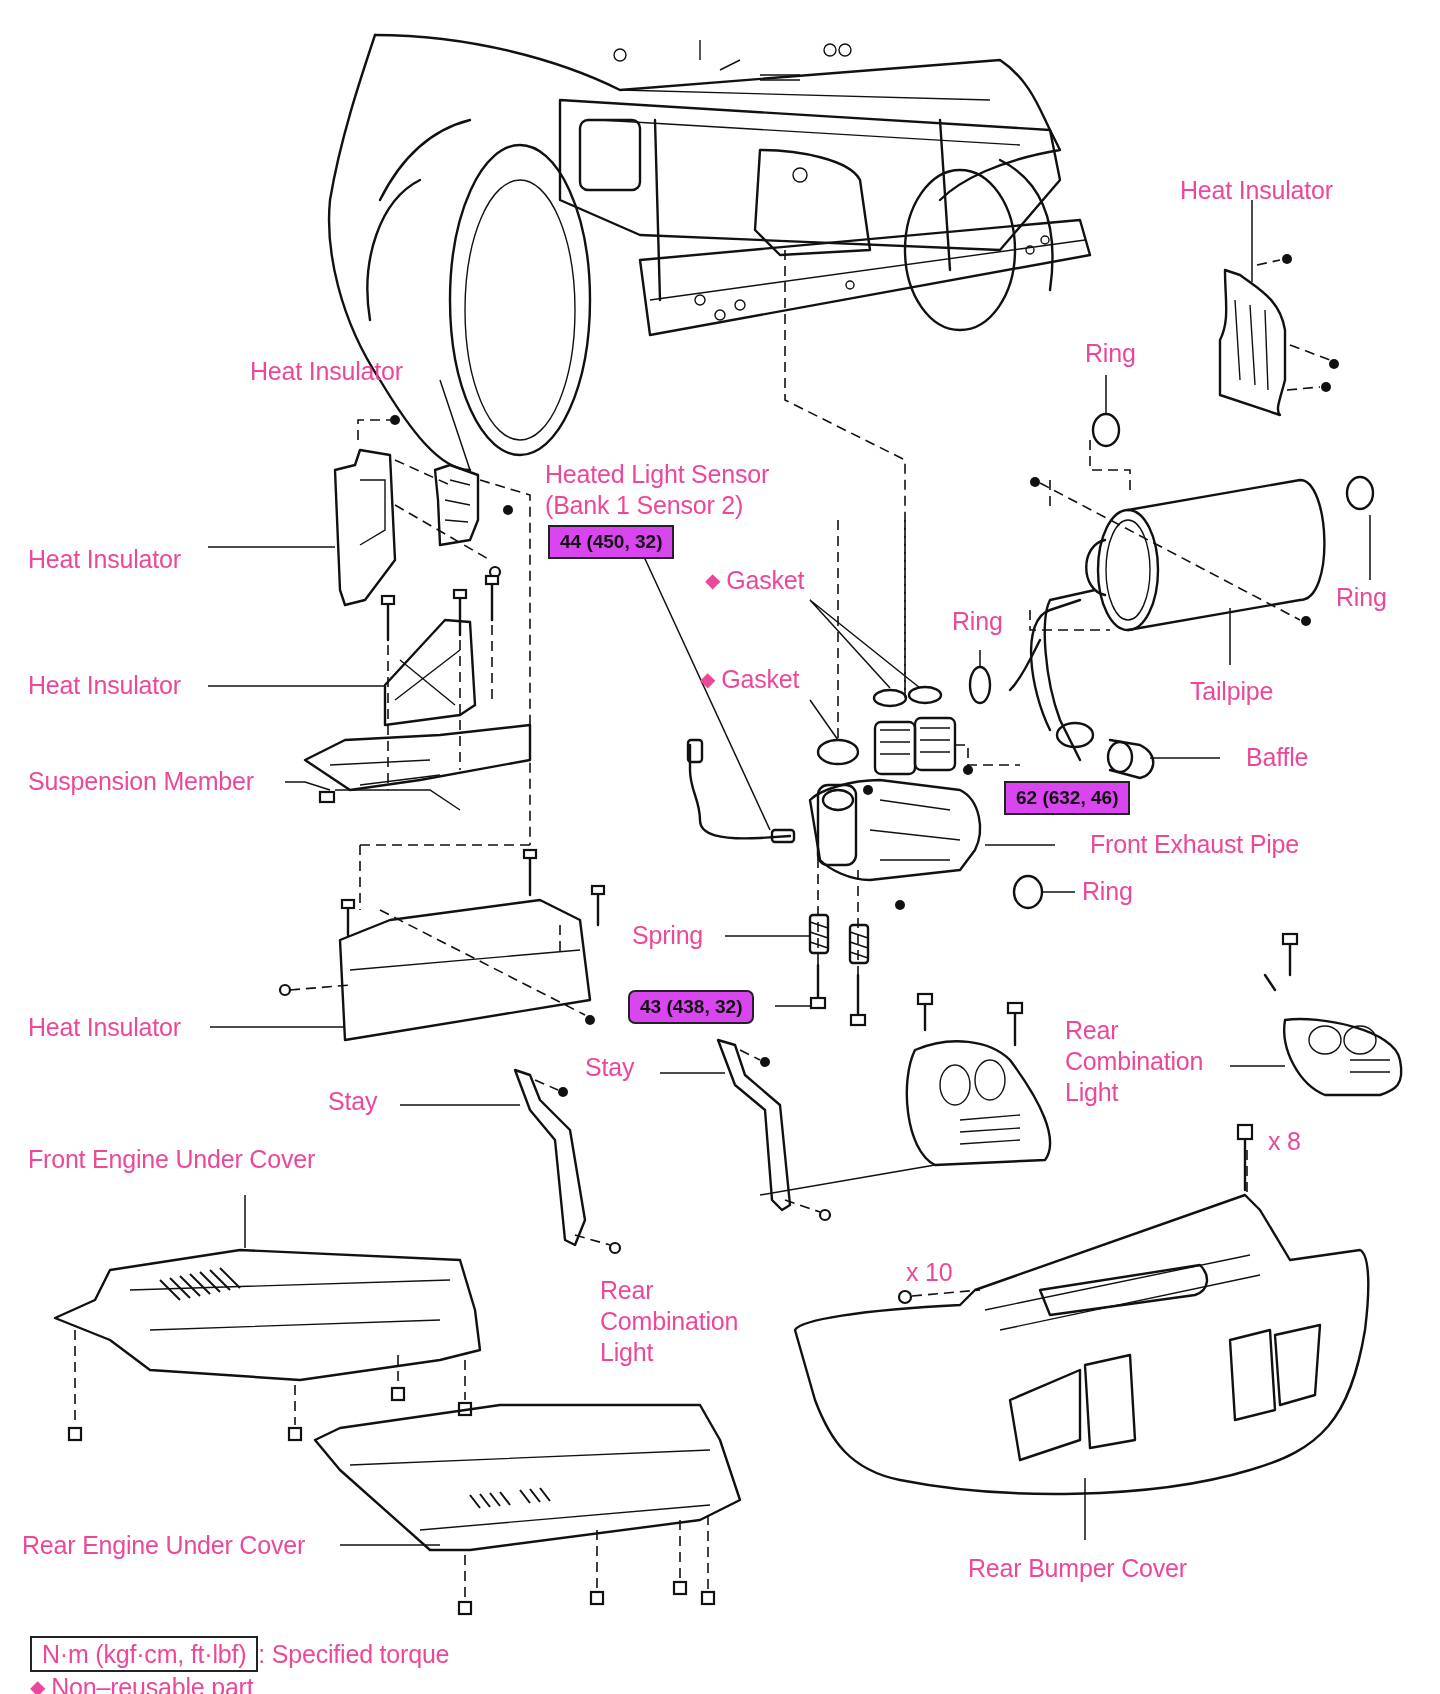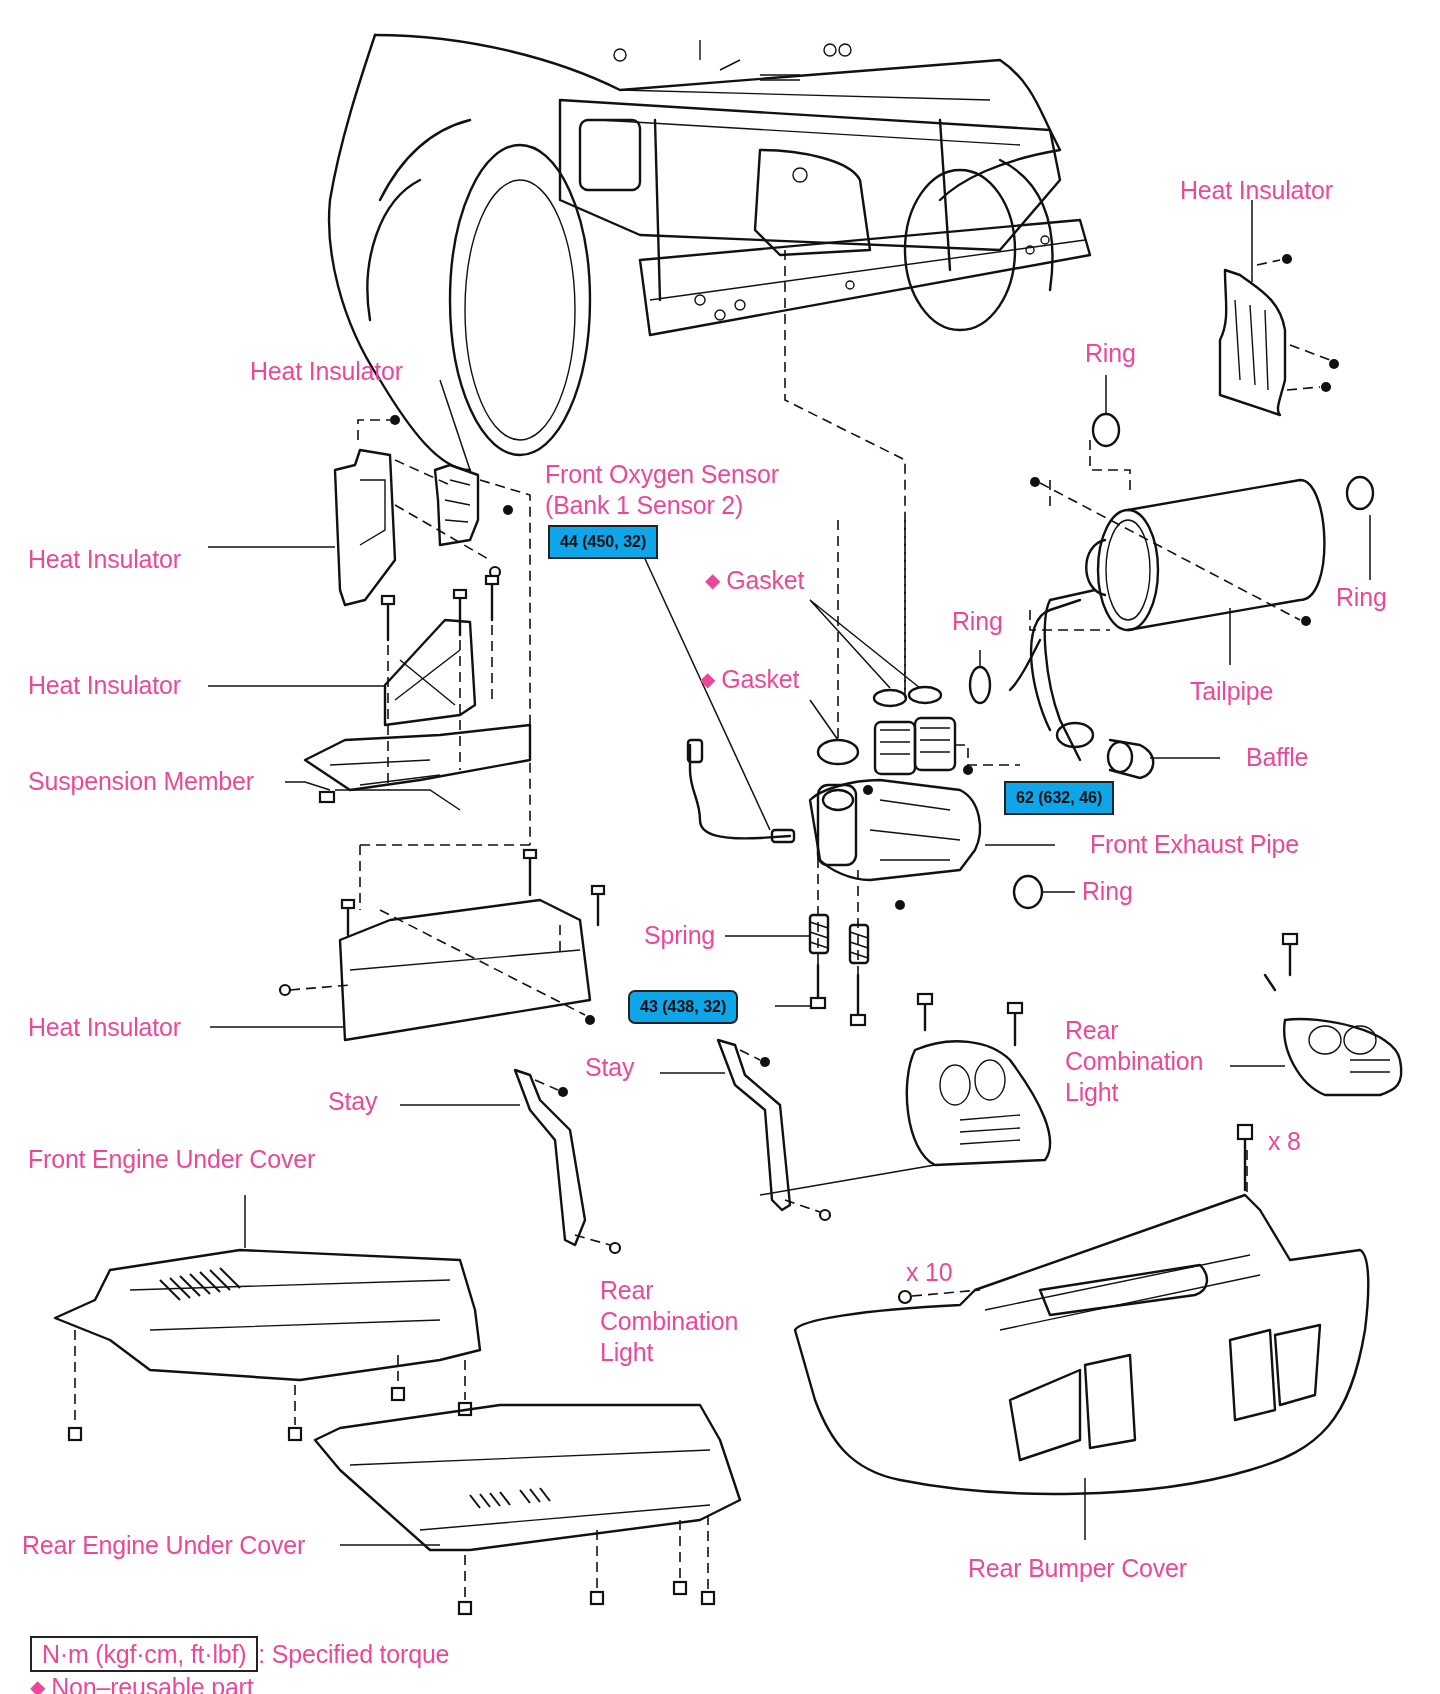--- a/index.html
+++ b/index.html
@@ -1,19 +1,19 @@
 <!DOCTYPE html>
 <html><head>
 <meta charset="utf-8">
 <style>
   html,body{margin:0;padding:0;background:#fff;}
   body{width:1440px;height:1694px;position:relative;overflow:hidden;font-family:"Liberation Sans",sans-serif;color:#111;}
   #art{position:absolute;left:0;top:0;width:1440px;height:1694px;}
   .lbl{position:absolute;font-size:25px;line-height:31px;white-space:nowrap;color:#ec4899;letter-spacing:-0.2px;}
-  .torque{position:absolute;border:2px solid #222;background:#0ea5e9;font-weight:bold;font-size:16px;line-height:24px;padding:3px 10px;white-space:nowrap;}
+  .torque{position:absolute;border:2px solid #222;background:#d946ef;font-weight:bold;font-size:19px;line-height:24px;padding:3px 10px;white-space:nowrap;}
   .legend-box{display:inline-block;border:2px solid #222;padding:1px 10px;font-size:25px;line-height:30px;}
   .diamond{display:inline-block;font-size:20px;margin-right:6px;vertical-align:2px;}
   svg .o{fill:none;stroke:#111;stroke-width:2.4;stroke-linejoin:round;stroke-linecap:round;}
   svg .t{fill:none;stroke:#111;stroke-width:1.4;}
   svg .l{fill:none;stroke:#111;stroke-width:1.5;}
   svg .d{fill:none;stroke:#111;stroke-width:1.6;stroke-dasharray:10 6;}
   svg .f{fill:#111;}
   svg .w{fill:#fff;stroke:#111;stroke-width:2.2;}
   svg .hatch{fill:none;stroke:#111;stroke-width:2;}
 </style>
@@ -283,37 +283,37 @@
   </g>
 </svg>
 
 <div class="lbl" style="left:1180px;top:175px;">Heat Insulator</div>
 <div class="lbl" style="left:250px;top:356px;">Heat Insulator</div>
 <div class="lbl" style="left:28px;top:544px;">Heat Insulator</div>
 <div class="lbl" style="left:28px;top:670px;">Heat Insulator</div>
 <div class="lbl" style="left:28px;top:766px;">Suspension Member</div>
 <div class="lbl" style="left:28px;top:1012px;">Heat Insulator</div>
 
-<div class="lbl" style="left:545px;top:459px;">Front Oxygen Sensor</div>
+<div class="lbl" style="left:545px;top:459px;">Heated Light Sensor</div>
 <div class="lbl" style="left:545px;top:490px;">(Bank 1 Sensor 2)</div>
 <div class="torque" style="left:548px;top:525px;">44 (450, 32)</div>
 
 <div class="lbl" style="left:705px;top:565px;"><span class="diamond">◆</span><span>Gasket</span></div>
 <div class="lbl" style="left:700px;top:664px;"><span class="diamond">◆</span><span>Gasket</span></div>
 
 <div class="lbl" style="left:1085px;top:338px;">Ring</div>
 <div class="lbl" style="left:1336px;top:582px;">Ring</div>
 <div class="lbl" style="left:952px;top:606px;">Ring</div>
 <div class="lbl" style="left:1082px;top:876px;">Ring</div>
 <div class="lbl" style="left:1190px;top:676px;">Tailpipe</div>
 <div class="lbl" style="left:1246px;top:742px;">Baffle</div>
 <div class="torque" style="left:1004px;top:781px;">62 (632, 46)</div>
 <div class="lbl" style="left:1062px;top:829px;margin-left:28px;">Front Exhaust Pipe</div>
 
-<div class="lbl" style="left:632px;top:920px;margin-left:12px;">Spring</div>
+<div class="lbl" style="left:632px;top:920px;">Spring</div>
 <div class="torque" style="left:628px;top:990px;border-radius:7px;">43 (438, 32)</div>
 <div class="lbl" style="left:585px;top:1052px;">Stay</div>
 <div class="lbl" style="left:328px;top:1086px;">Stay</div>
 
 <div class="lbl" style="left:28px;top:1144px;">Front Engine Under Cover</div>
 <div class="lbl" style="left:22px;top:1530px;">Rear Engine Under Cover</div>
 
 <div class="lbl" style="left:1065px;top:1015px;">Rear</div>
 <div class="lbl" style="left:1065px;top:1046px;">Combination</div>
 <div class="lbl" style="left:1065px;top:1077px;">Light</div>

